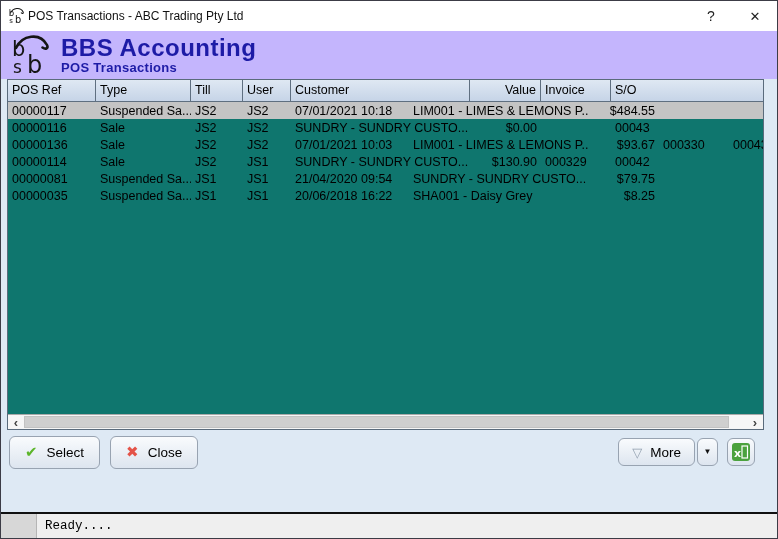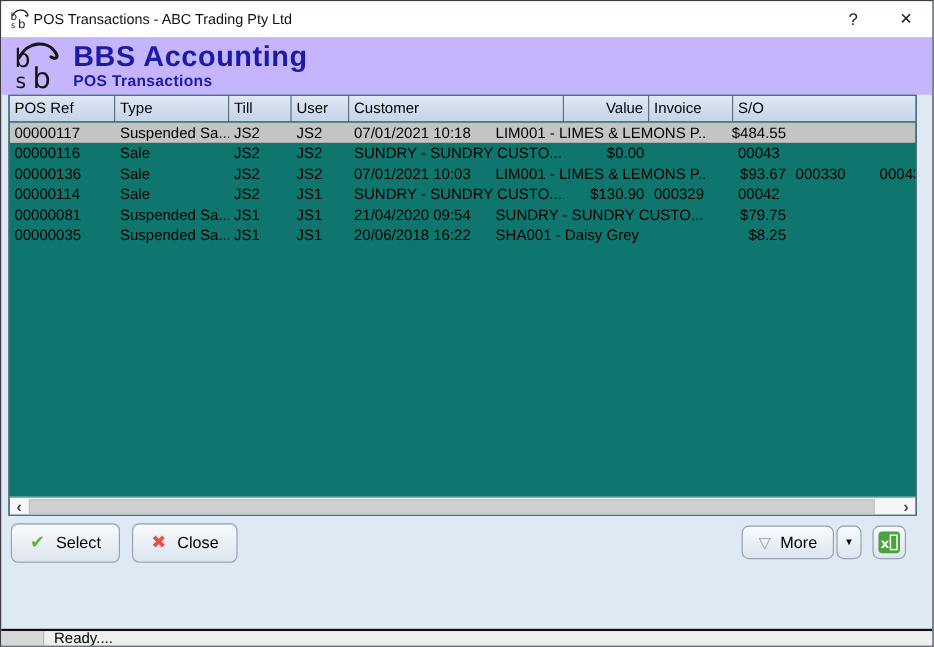--- a/index.html
+++ b/index.html
@@ -80,21 +80,21 @@
   .icon-check { color:#5cb52a; font-size:15px; font-weight:bold; }
   .icon-xred { color:#e45348; font-size:15px; font-weight:bold; }
   .flexspacer { flex:1 1 auto; }
   .btn.more { height:28px; padding:0 13px; gap:8px; }
   .icon-tri-outline { color:#93a0af; font-size:13px; line-height:1; }
   .btn.dd { height:28px; width:21px; justify-content:center; padding:0; margin-left:2px; }
   .icon-tri-solid { color:#111; font-size:8px; line-height:1; }
   .btn.excel { height:28px; width:28px; justify-content:center; padding:0; margin-left:9px; }
   
   .gap { flex:1 1 auto; }
-  .statusbar { flex:none; height:14px; border-top:2px solid #101010; display:flex; }
+  .statusbar { flex:none; height:26px; border-top:2px solid #101010; display:flex;font-family:Liberation Mono, monospace; }
   .status-left { width:36px; background:#d7d7d7; border-right:1px solid #b5b5b5; flex:none; }
   .status-main { flex:1 1 auto; background:#efefef; display:flex; align-items:center;
     padding-left:8px; font-size:12.5px; color:#000; }
 </style>
 </head>
 <body>
 
 <svg width="0" height="0" style="position:absolute">
   <defs>
     <g id="bbs-logo">

